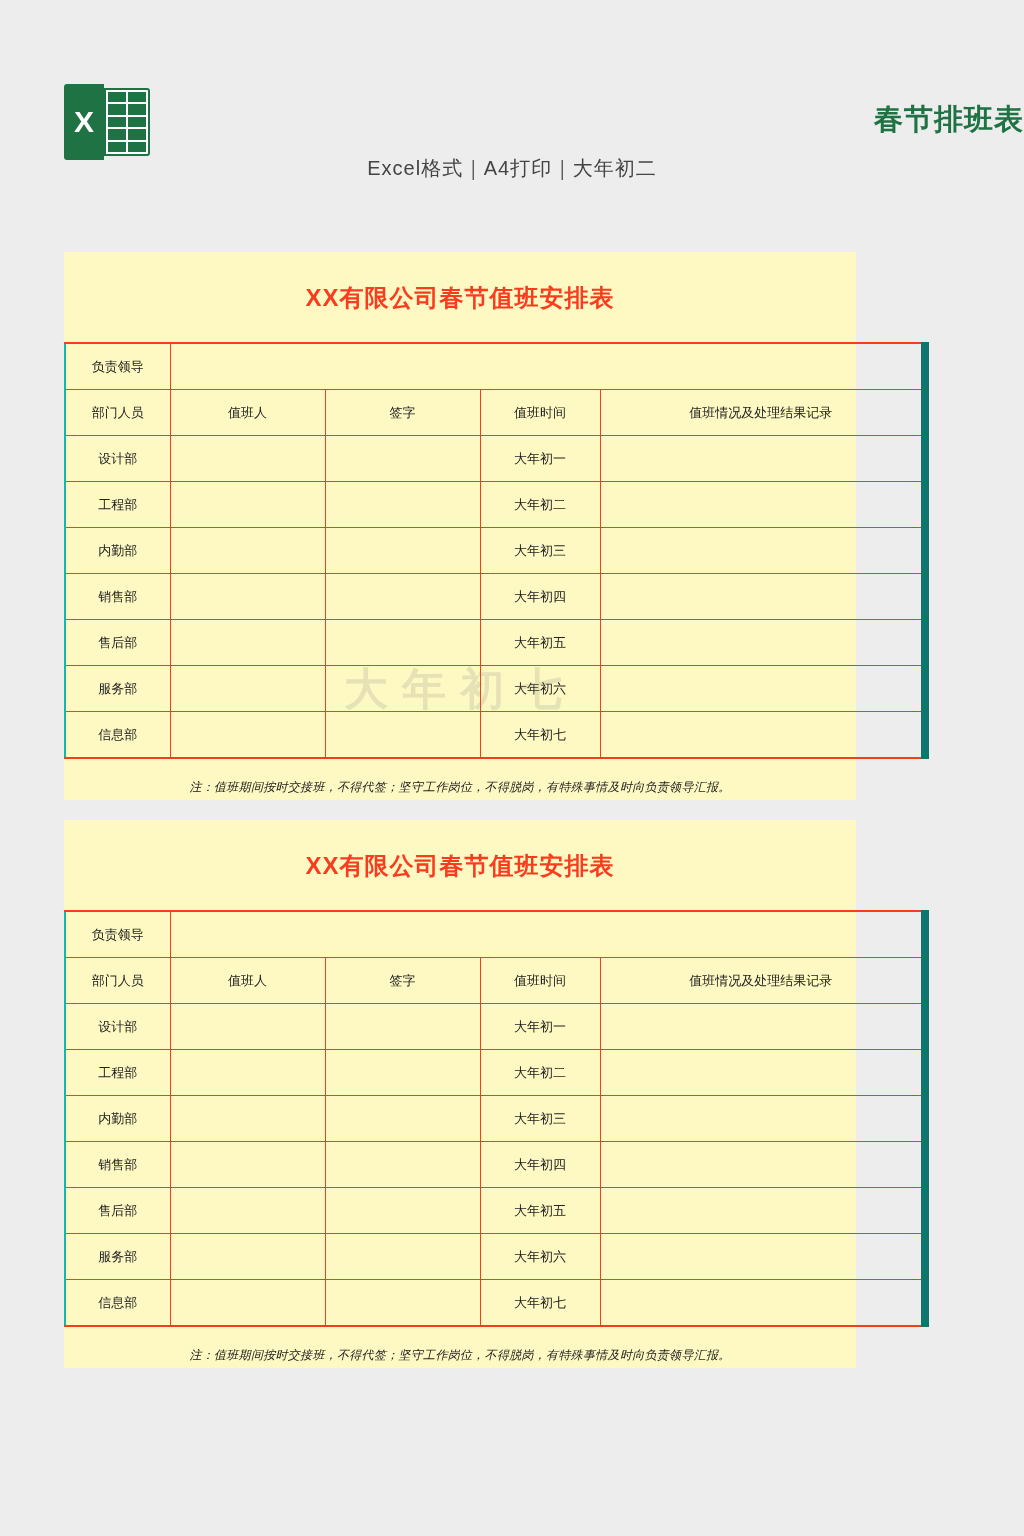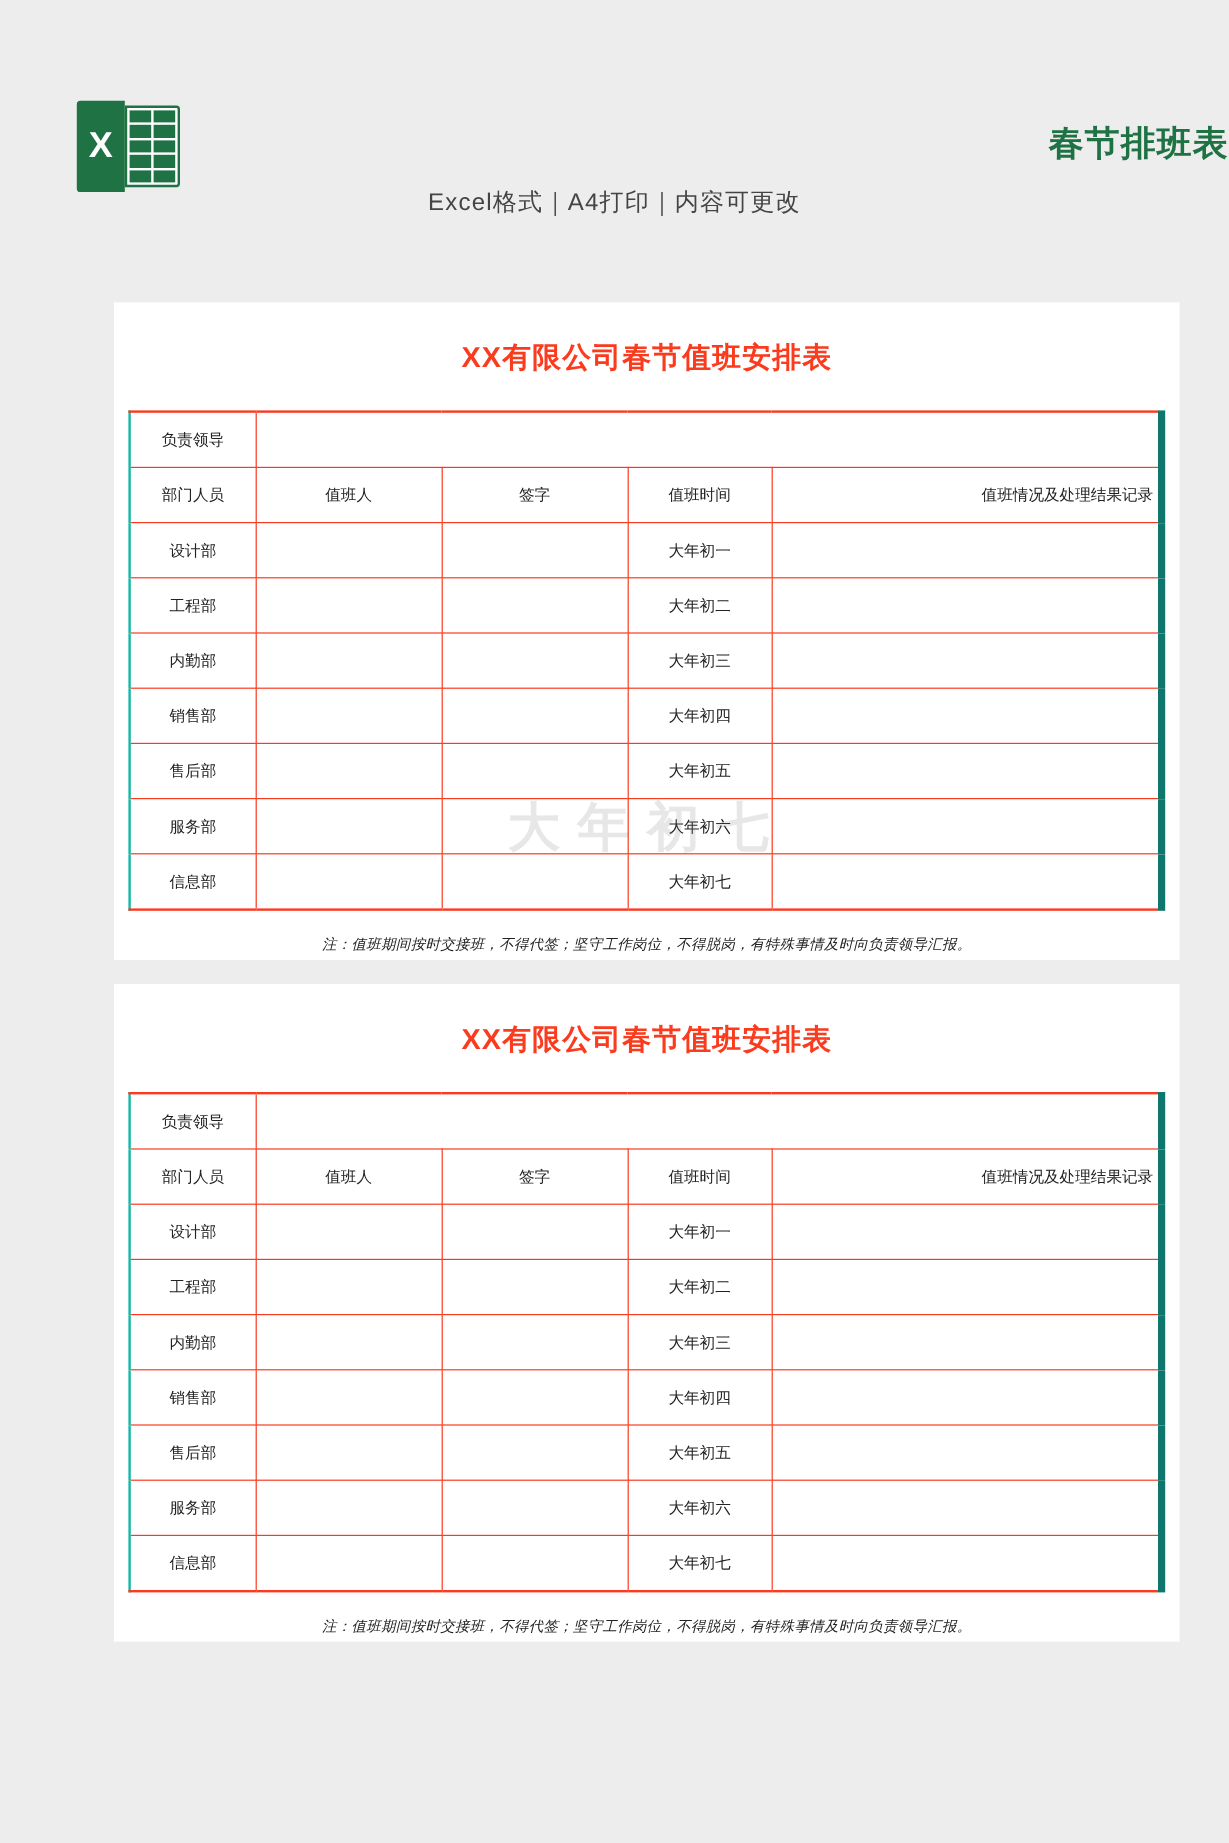--- a/index.html
+++ b/index.html
@@ -94,23 +94,22 @@
     text-align: center;
     color: #444444;
     font-size: 20px;
     letter-spacing: 1px;
   }
 
   
   .sheet {
     position: absolute;
     left: 64px;
-    width: 888px;
-    background: #ffffff;
-    margin-left: 31px;
+    width: 792px;
+    background: #fef9c3;
   }
   #sheet-1 { top: 252px; height: 548px; }
   #sheet-2 { top: 820px; height: 548px; }
 
   .sheet-title {
     text-align: center;
     color: #fb3b1e;
     font-size: 24px;
     font-weight: bold;
     padding-top: 30px;
@@ -127,21 +126,21 @@
   }
   table.schedule td {
     border: 1px solid #fb3b1e;
     height: 45px;
     text-align: center;
     vertical-align: middle;
     padding: 0 4px;
     font-family: "Liberation Sans", sans-serif;
   }
   table.schedule .outer-l { border-left: 2px solid #14b8a6; }
-  table.schedule .outer-r { border-right: 6px solid #0f766e; text-align: right; }
+  table.schedule .outer-r { border-right: 8px solid #0f766e; }
   table.schedule tr:first-child td { border-top: 2px solid #fb3b1e; }
   table.schedule tr:last-child td { border-bottom: 2px solid #fb3b1e; }
 
   col.c-dept { width: 105px; }
   col.c-person { width: 155px; }
   col.c-sign { width: 155px; }
   col.c-time { width: 120px; }
   col.c-note { width: 325px; }
 
   .note {
@@ -183,21 +182,21 @@
           <span></span>
           <span></span>
         <span></span>
           <span></span>
           <span></span>
           <span></span>
           <span></span>
       </div>
     </div>
     <div class="doc-title">春节排班表</div>
-    <div class="doc-sub">Excel格式｜A4打印｜内容可更改</div>
+    <div class="doc-sub">Excel格式｜A4打印｜大年初二</div>
   </div>
 
   <div class="sheet" id="sheet-1">
     <div class="sheet-title">XX有限公司春节值班安排表</div>
 
     <div class="watermark">大年初七</div>
 
     <table class="schedule">
       <colgroup>
         <col class="c-dept">

